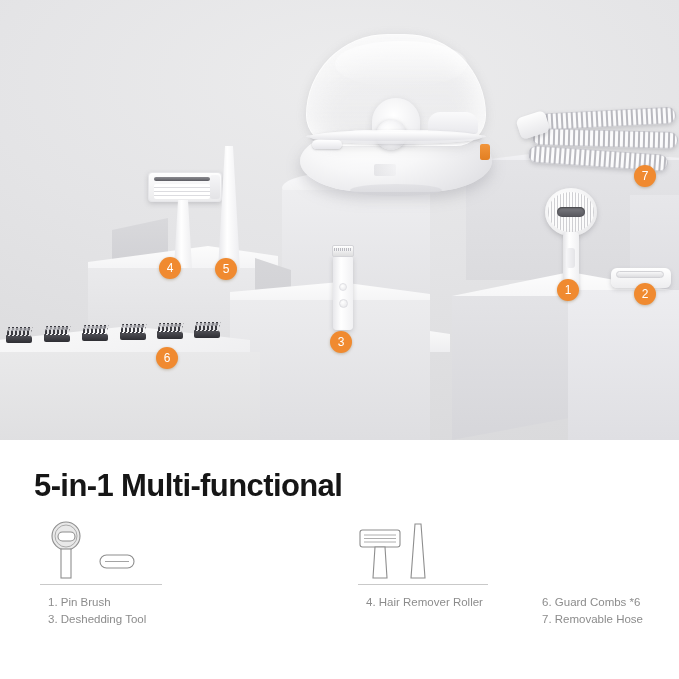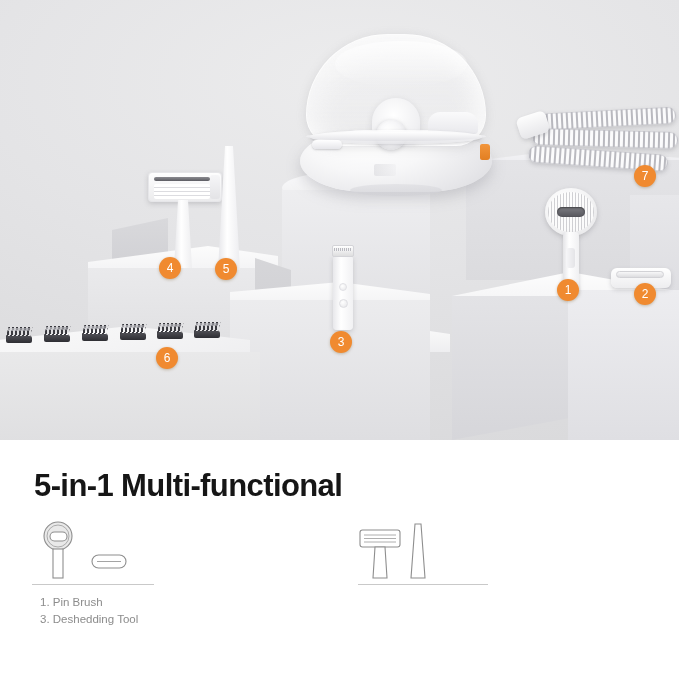--- a/index.html
+++ b/index.html
@@ -333,21 +333,21 @@
   .col{position:absolute;top:0;}
   .col .art{position:relative;height:62px;}
   .col .rule{
     position:absolute;left:0;top:64px;height:1px;background:#c9c9c9;
   }
   .col .labels{position:absolute;top:74px;left:8px;}
   .col .labels .ln{
     font-size:11.5px;color:#8c8c8c;line-height:17px;white-space:nowrap;
   }
 
-  .c1{left:32px;width:122px;}
+  .c1{left:40px;width:122px;}
   .c1 .rule{width:122px;}
   .c2{left:196px;width:116px;}
   .c2 .rule{width:116px;}
   .c3{left:358px;width:130px;}
   .c3 .rule{width:130px;}
   .c4{left:534px;width:140px;}
   .c4 .rule{width:0;}
 
   
   .la{position:absolute;}
@@ -534,23 +534,28 @@
             <line x1="6" y1="18.5" x2="38" y2="18.5" stroke="#9a9a9a" stroke-width="0.8"></line>
             <line x1="6" y1="22" x2="38" y2="22" stroke="#9a9a9a" stroke-width="0.8"></line>
             <path d="M17 27 L27 27 L29 58 L15 58 Z" class="la-line"></path>
           </svg>
           <svg class="la" style="left:48px;top:2px;" width="26" height="60" viewBox="0 0 26 60">
             <path d="M9 2 L15 2 L19 56 L5 56 Z" class="la-line"></path>
           </svg>
         </div>
         <div class="rule" style="background: rgb(201, 201, 201);"></div>
         <div class="labels">
+          <div class="ln" style="color: rgb(140, 140, 140);">4. Hair Remover Roller</div>
         </div>
       </div>
 
       <div class="col c4">
         <div class="art"></div>
         <div class="rule" style="background: rgb(201, 201, 201);"></div>
+        <div class="labels">
+          <div class="ln" style="color: rgb(140, 140, 140);">6. Guard Combs *6</div>
+          <div class="ln" style="color: rgb(140, 140, 140);">7. Removable Hose</div>
+        </div>
       </div>
 
     </div>
   </div>
 </div>
 
 </body></html>

